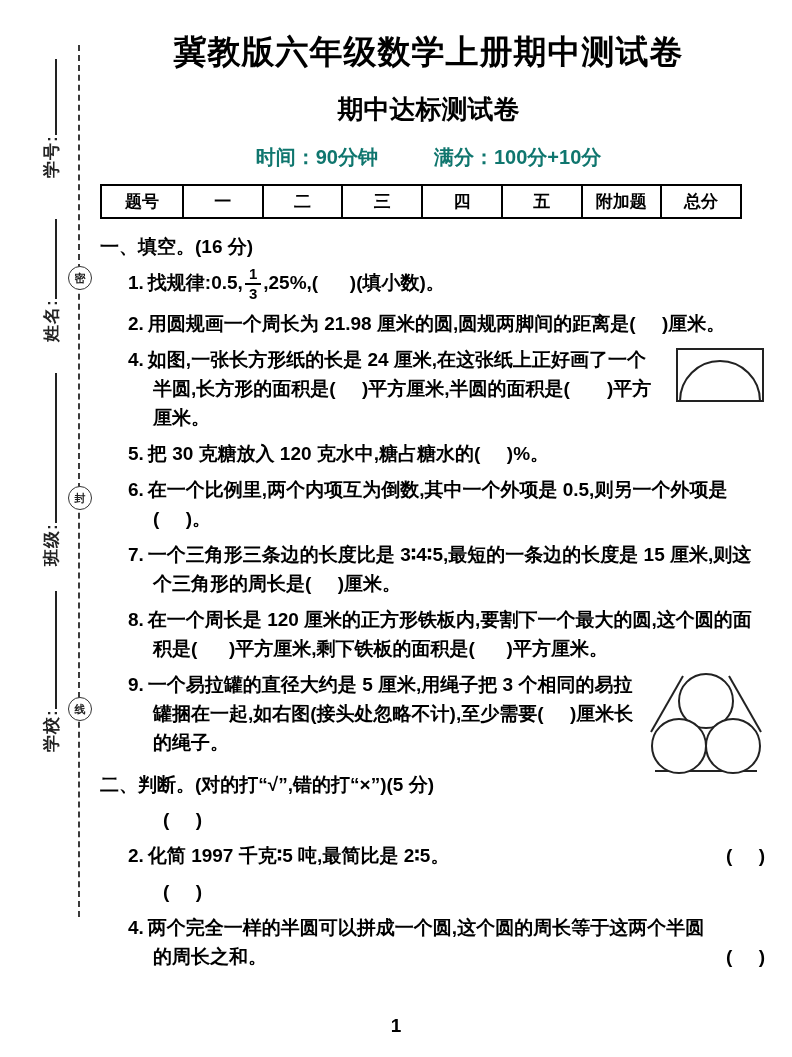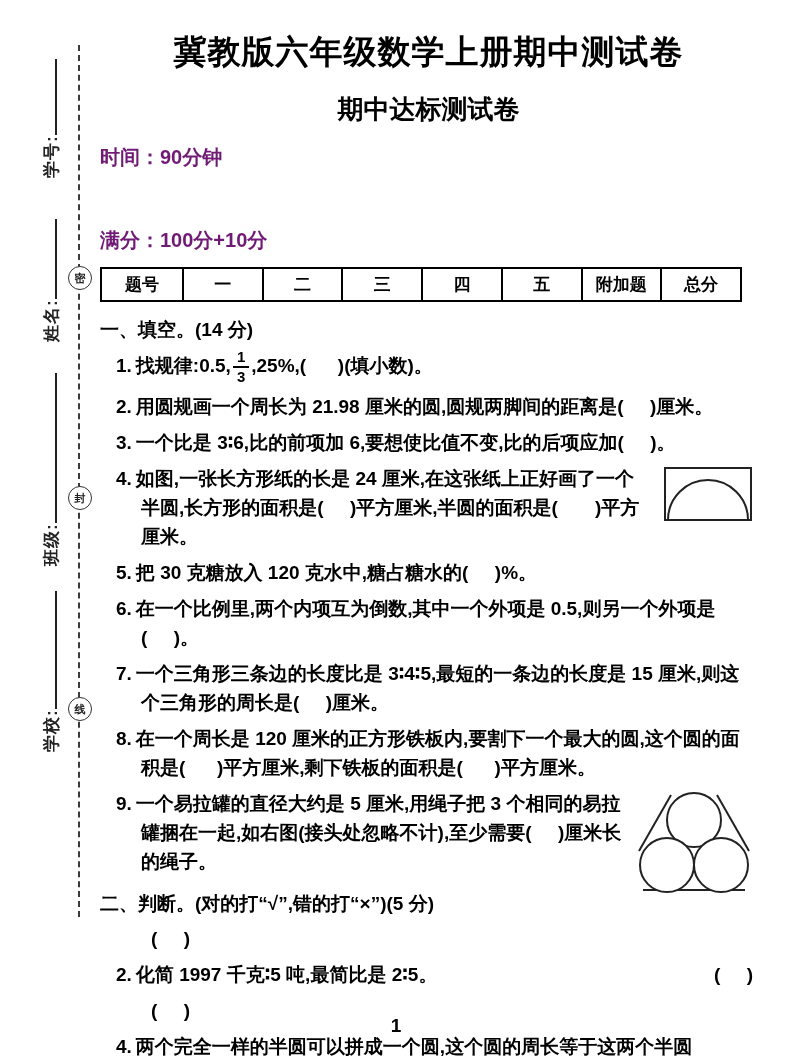--- a/index.html
+++ b/index.html
@@ -24,31 +24,31 @@
   .seal-char{
     position:absolute;left:68px;width:22px;height:22px;border:1.5px solid #333;border-radius:50%;
     background:#fff;font-size:11px;font-weight:700;color:#222;
     display:flex;align-items:center;justify-content:center;z-index:2;
   }
   .seal-char.c0{top:266px;} .seal-char.c1{top:486px;} .seal-char.c2{top:697px;}
   
   .content{position:absolute;left:100px;top:0;width:657px;}
   .title{margin:30px 0 8px 0;text-align:center;font-size:33px;font-weight:900;letter-spacing:1px;color:#000;}
   .subtitle{margin:17px 0 17px 0;text-align:center;font-size:26px;font-weight:900;color:#000;}
-  .info-line{margin:16px 0 0 0;display:flex;justify-content:center;gap:56px;font-size:20px;font-weight:700;color:#701a75;flex-direction:column;}
+  .info-line{margin:16px 0 0 0;display:flex;justify-content:center;gap:56px;font-size:20px;font-weight:700;color:#0f766e;}
   
   table.score{border-collapse:collapse;width:642px;margin:13px 0 0 0;table-layout:fixed;}
   table.score th,table.score td{
     border:2px solid #000;height:31px;text-align:center;vertical-align:middle;
     font-size:17px;font-weight:700;padding:0;color:#000;
   }
   table.score col.c-first{width:82px;}
   
   .sec-heading{margin:15px 0 0 0;font-size:19px;font-weight:800;color:#000;}
-  .qlist{margin:6px 0 0 16px;width:637px;}
+  .qlist{margin:6px 0 0 28px;width:637px;}
   .q{position:relative;font-size:19px;font-weight:700;line-height:29px;
      padding-left:25px;text-indent:-25px;margin-top:7px;color:#000;}
   .q .qnum{font-weight:800;padding-right:4px;}
   .q-frac{margin-top:4px;}
   .frac{display:inline-block;text-align:center;vertical-align:middle;line-height:1.05;
         font-size:15px;font-weight:700;margin:0 2px;text-indent:0;}
   .frac .fnum{display:block;padding:0 4px 1px 4px;border-bottom:2px solid #000;}
   .frac .fden{display:block;padding:1px 4px 0 4px;}
   .fig{float:right;shape-outside:margin-box;}
   .fig.fig-rect{margin:2px 0 4px 10px;}
@@ -115,35 +115,32 @@
       <th>二</th>
       <th>三</th>
       <th>四</th>
       <th>五</th>
       <th>附加题</th>
       <th>总分</th>
     </tr>
   </tbody>
     </table>
 
-  <div class="sec-heading">一、填空。(14 分)</div>
+  <div class="sec-heading">一、填空。(16 分)</div>
 
   <div class="qlist">
 
     <div class="q q-frac">
       <span class="qnum">1.</span><span>找规律:0.5,</span><span class="frac"><span class="fnum">1</span><span class="fden">3</span></span><span>,25%,(&nbsp;&nbsp;&nbsp;&nbsp;&nbsp;&nbsp;)(填小数)。</span>
     </div>
 
     <div class="q">
       <span class="qnum">2.</span><span>用圆规画一个周长为 21.98 厘米的圆,圆规两脚间的距离是(&nbsp;&nbsp;&nbsp;&nbsp;&nbsp;)厘米。</span>
     </div>
 
-    <div class="q">
-      <span class="qnum">3.</span><span>一个比是 3∶6,比的前项加 6,要想使比值不变,比的后项应加(&nbsp;&nbsp;&nbsp;&nbsp;&nbsp;)。</span>
-    </div>
 
     <div class="q">
       <svg class="fig fig-rect" width="90" height="56" viewBox="0 0 90 56">
         <rect class="stroke" x="2" y="2" width="86" height="52"></rect>
         <path class="stroke" d="M 5 54 A 40 40 0 0 1 85 54"></path>
       </svg>
       <span class="qnum">4.</span><span>如图,一张长方形纸的长是 24 厘米,在这张纸上正好画了一个半圆,长方形的面积是(&nbsp;&nbsp;&nbsp;&nbsp;&nbsp;)平方厘米,半圆的面积是(&nbsp;&nbsp;&nbsp;&nbsp;&nbsp;&nbsp;&nbsp;)平方厘米。</span>
     </div>
 
     <div class="q">

